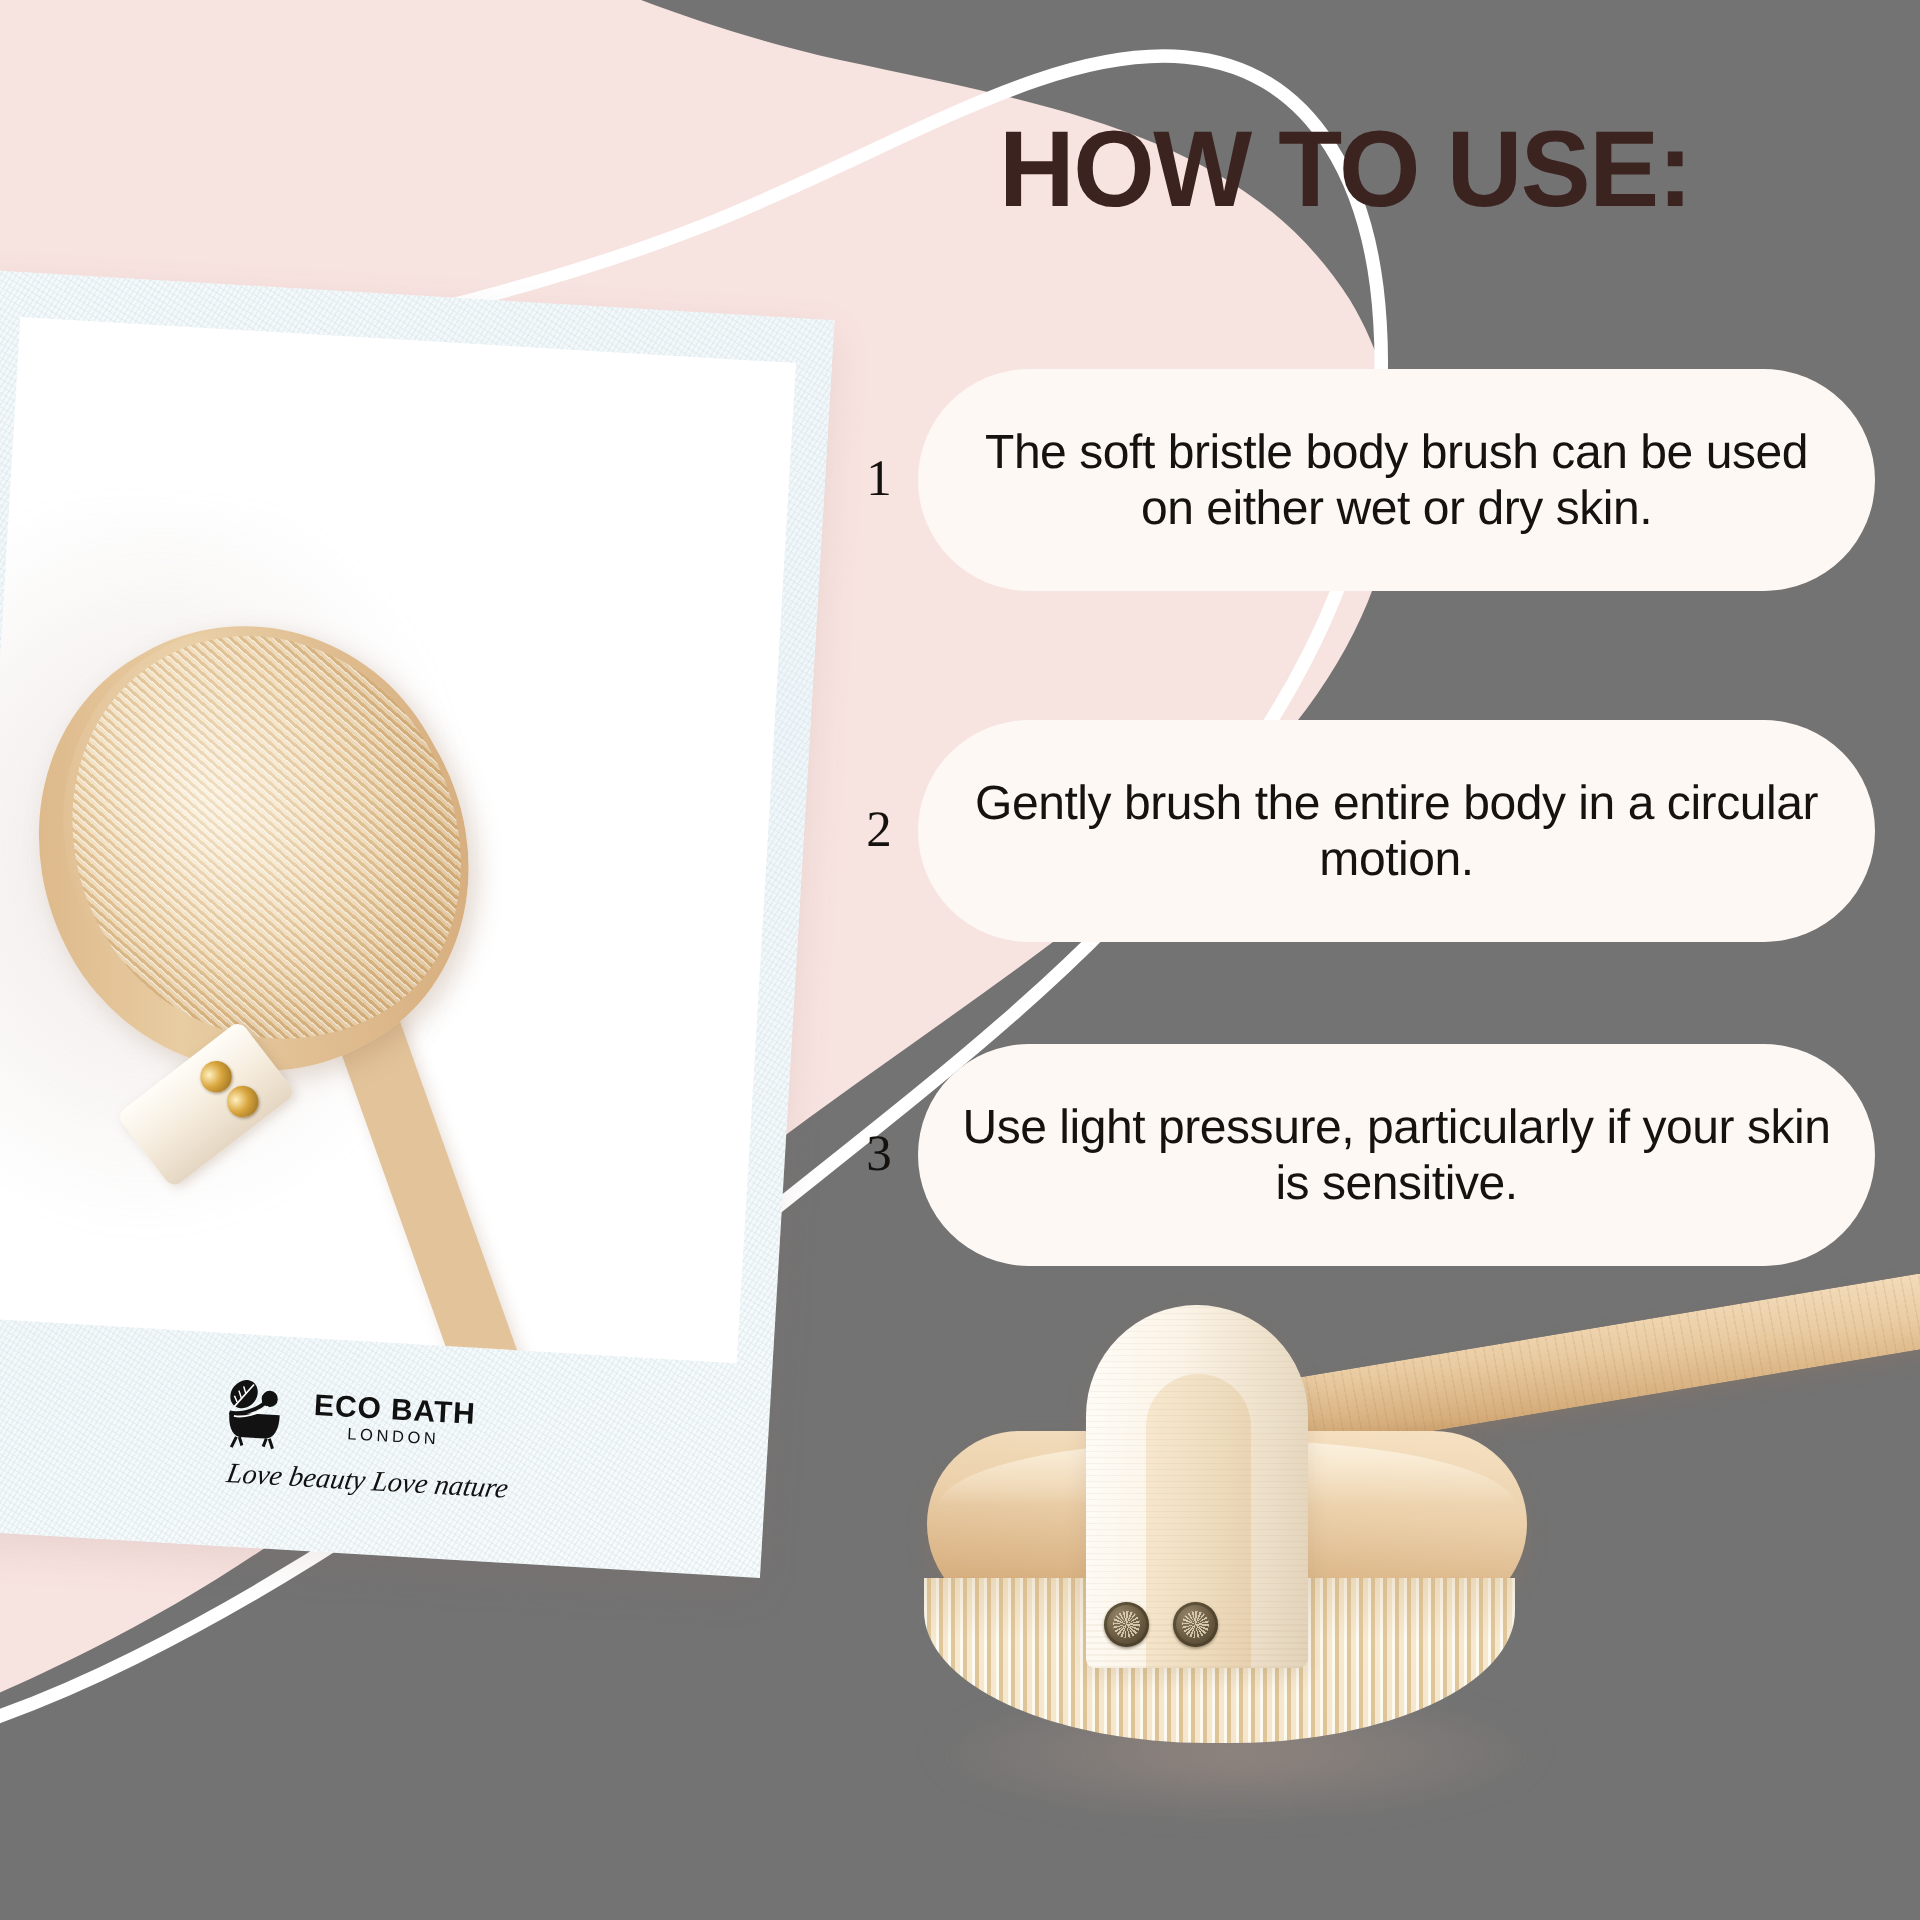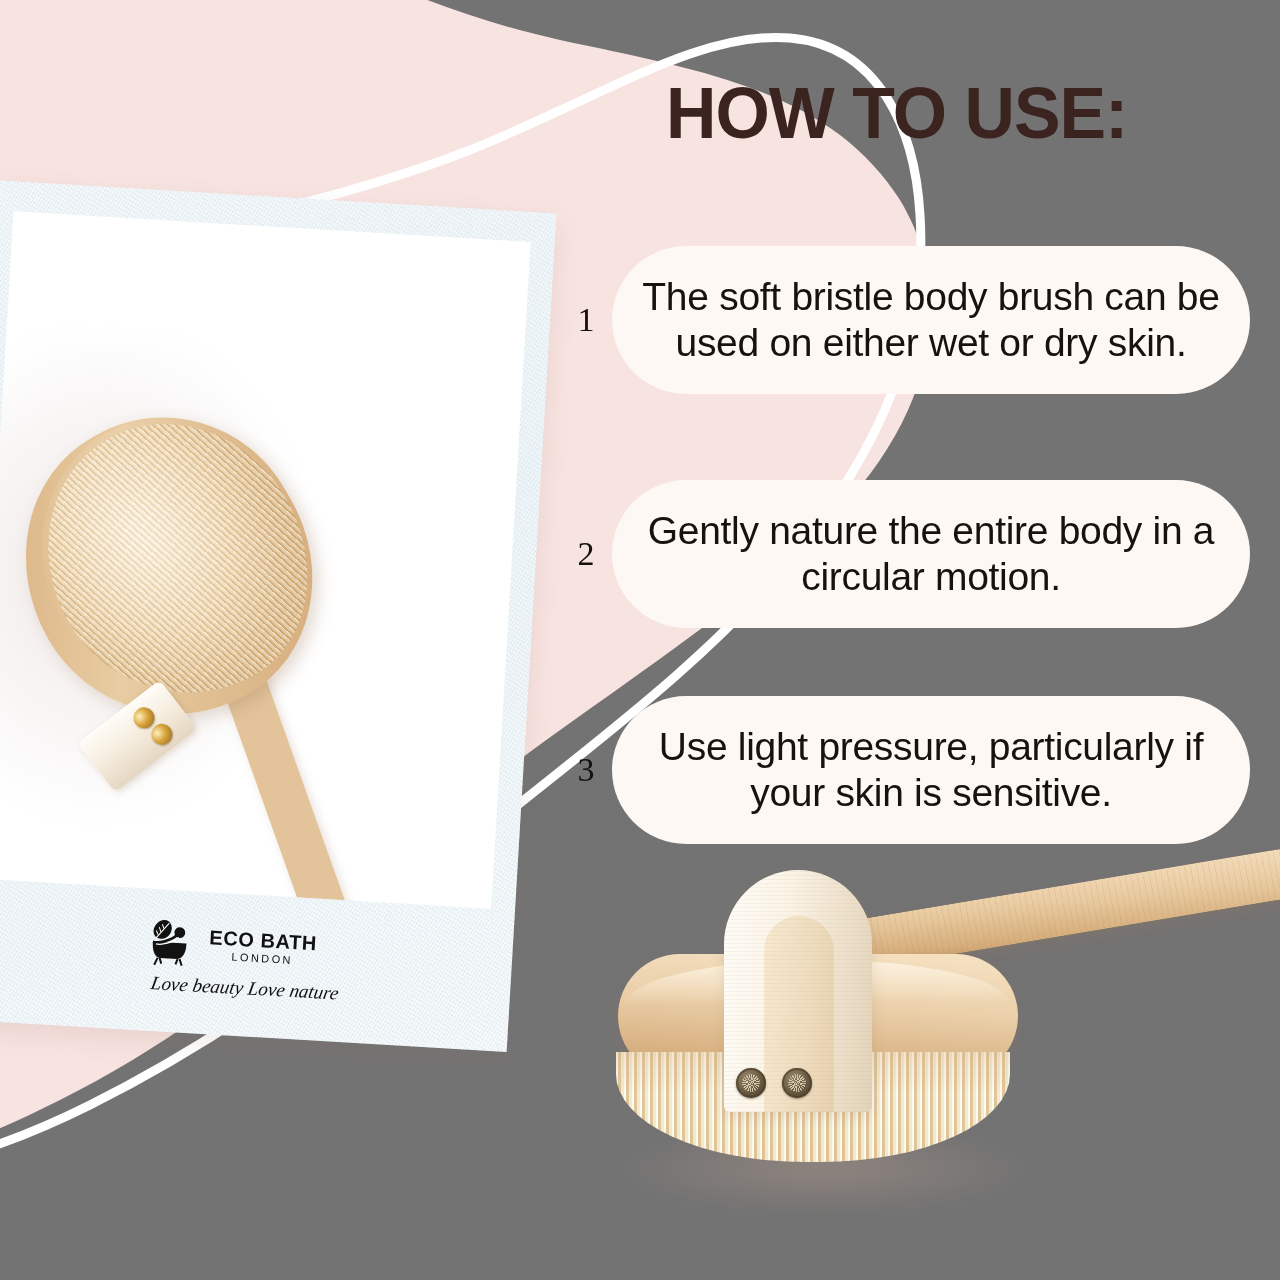--- a/index.html
+++ b/index.html
@@ -63,21 +63,21 @@
     height: 148px;
     background: #FDF8F4;
     border-radius: 74px;
     display: flex;
     align-items: center;
     justify-content: center;
     padding: 0 26px;
     box-sizing: border-box;
   }
   .step-text {
-    font-size: 39px;
+    font-size: 32px;
     line-height: 1.17;
     text-align: center;
     color: #16120F;
     font-weight: 400;
     letter-spacing: -0.3px;
   }
 
   
   .polaroid {
     position: absolute;
@@ -337,21 +337,21 @@
   <div class="step step-1">
     <div class="step-num">1</div>
     <div class="step-bubble">
       <div class="step-text">The soft bristle body brush can be used on either wet or dry skin.</div>
     </div>
   </div>
 
   <div class="step step-2">
     <div class="step-num">2</div>
     <div class="step-bubble">
-      <div class="step-text">Gently nature the entire body in a circular motion.</div>
+      <div class="step-text">Gently brush the entire body in a circular motion.</div>
     </div>
   </div>
 
   <div class="step step-3">
     <div class="step-num">3</div>
     <div class="step-bubble">
       <div class="step-text">Use light pressure, particularly if your skin is sensitive.</div>
     </div>
   </div>
 

